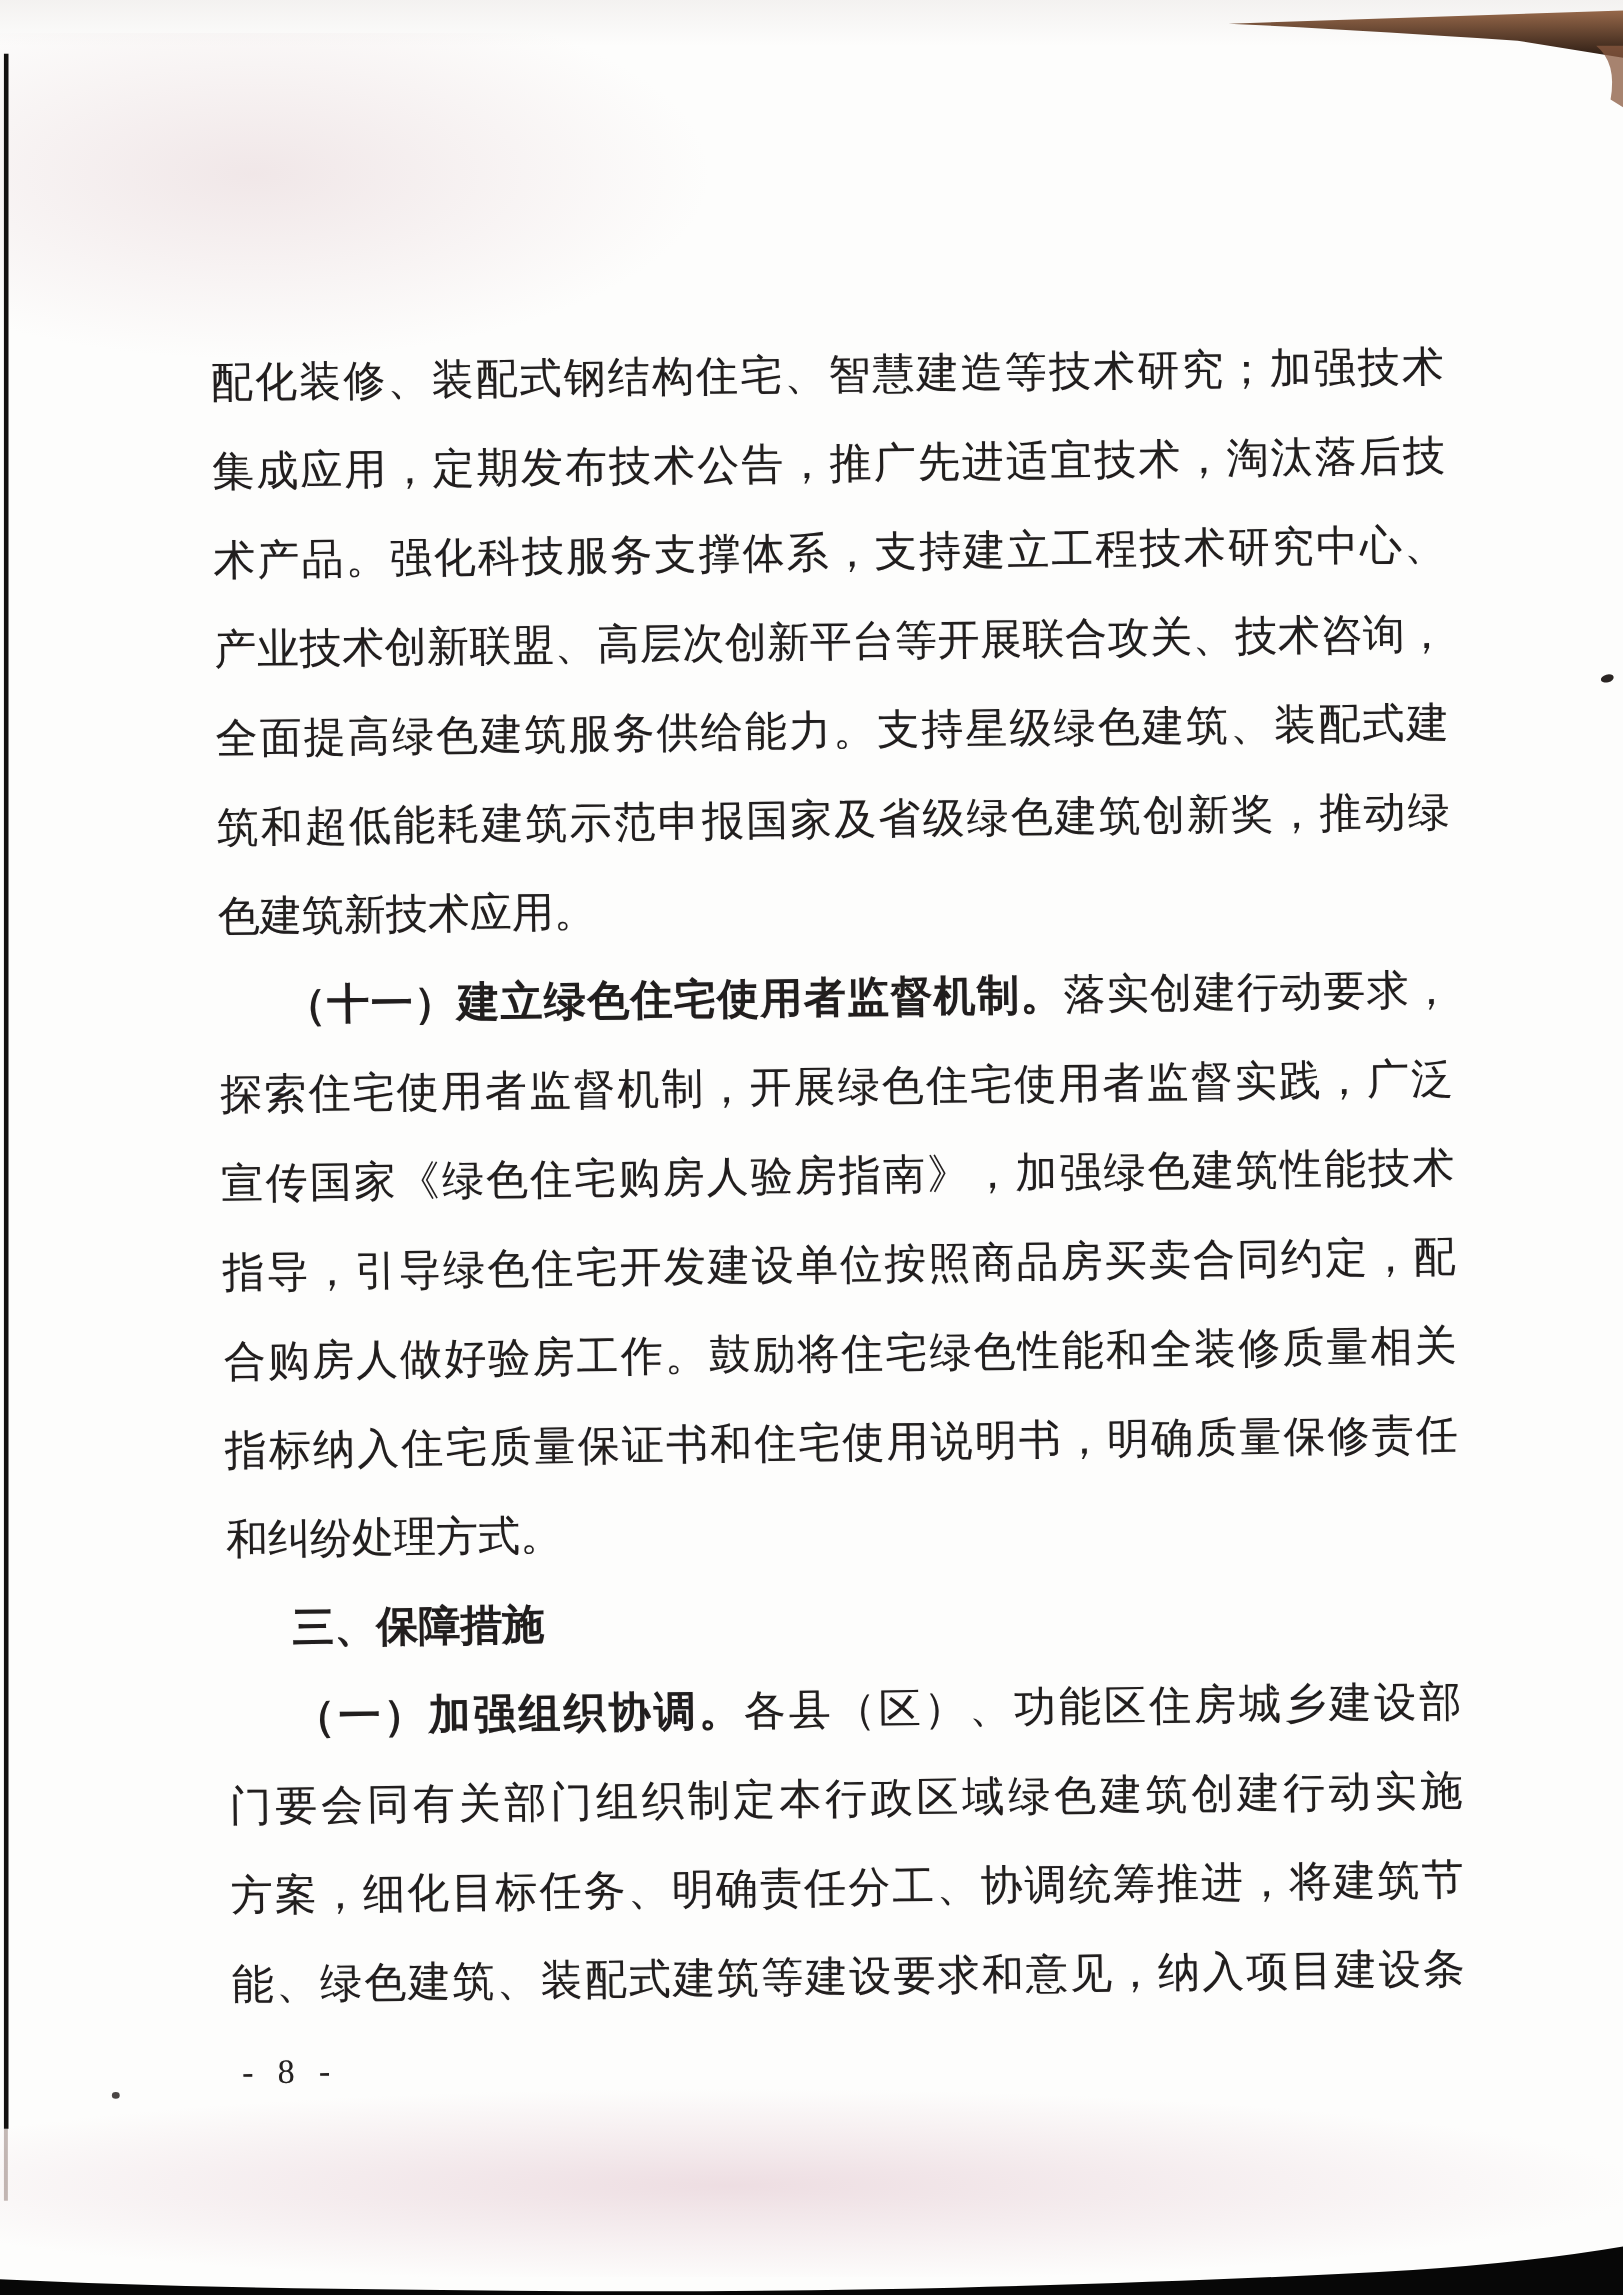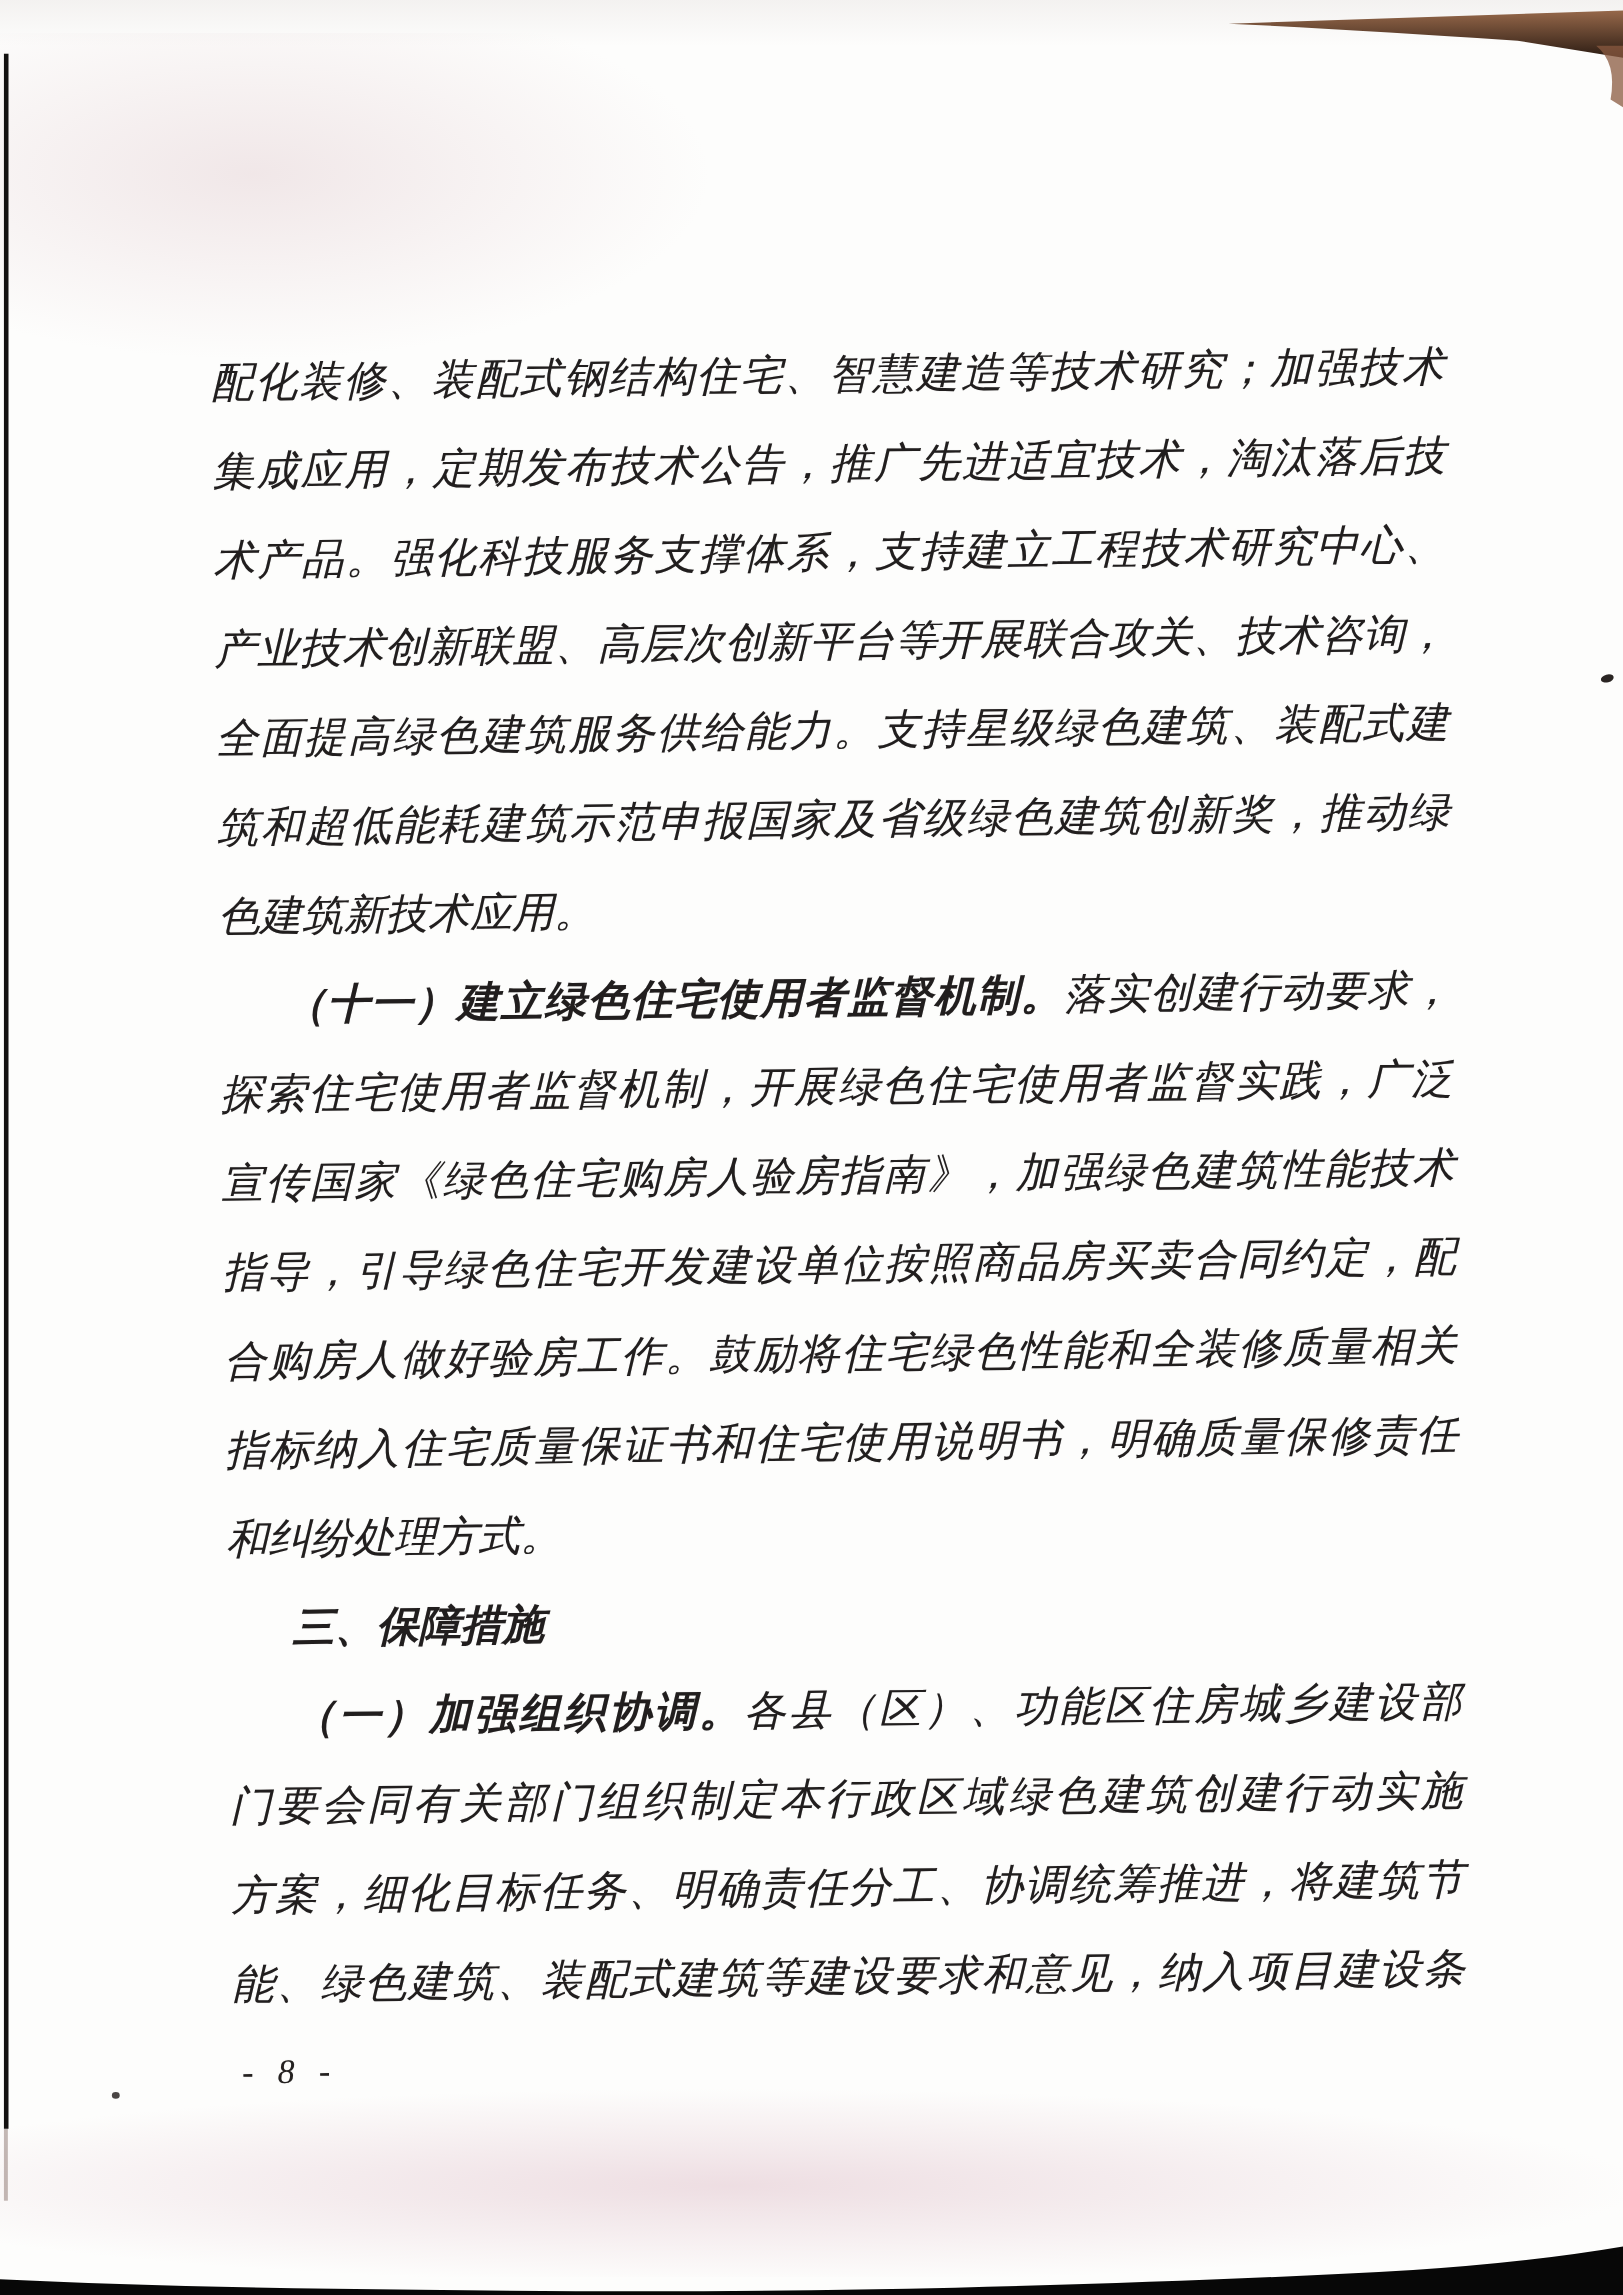--- a/index.html
+++ b/index.html
@@ -3,21 +3,21 @@
 <meta charset="utf-8">
 <style>
   html,body{margin:0;padding:0;}
   body{
     width:1623px;height:2295px;
     background:#fdfdfc;
     overflow:hidden;
     font-family:"Liberation Serif", serif;
     position:relative;
   }
-  .page{position:absolute;inset:0;font-style:italic;}
+  .page{position:absolute;inset:0;}
   
   .wash{position:absolute;pointer-events:none;}
   .wash-top{left:0;top:33px;width:1014px;height:353px;
     background:radial-gradient(60% 70% at 25% 40%, rgba(222,198,202,0.40), rgba(222,198,202,0) 75%);}
   .wash-bottom{left:0;top:2074px;width:1623px;height:203px;
     background:radial-gradient(70% 60% at 45% 55%, rgba(225,196,205,0.55), rgba(225,196,205,0) 80%);}
   .wash-topstrip{left:0;top:0;width:1623px;height:46px;
     background:linear-gradient(180deg, rgba(225,220,218,0.35), rgba(225,220,218,0));}
   
   .sheet{position:absolute;inset:0;transform:rotate(-0.75deg);transform-origin:50% 50%;}

